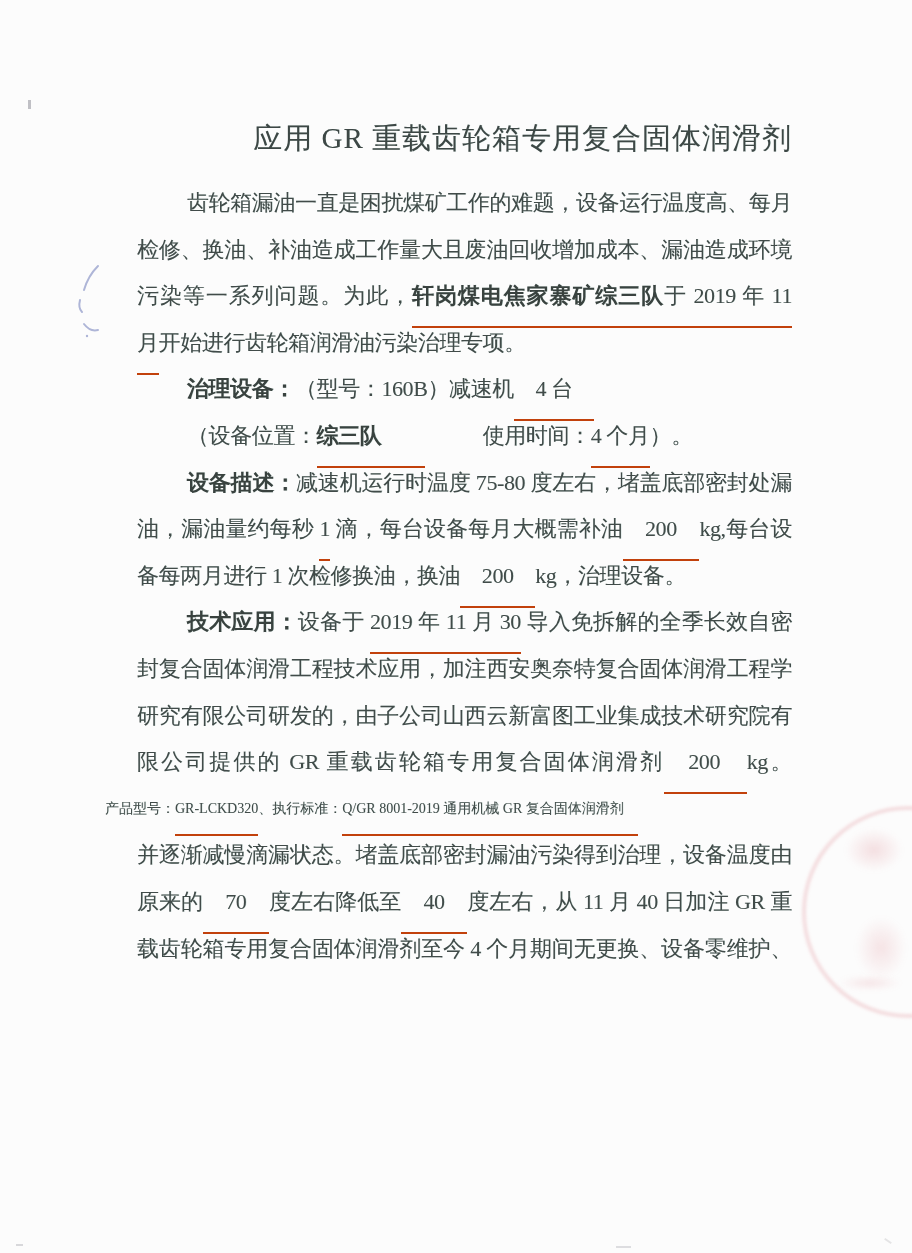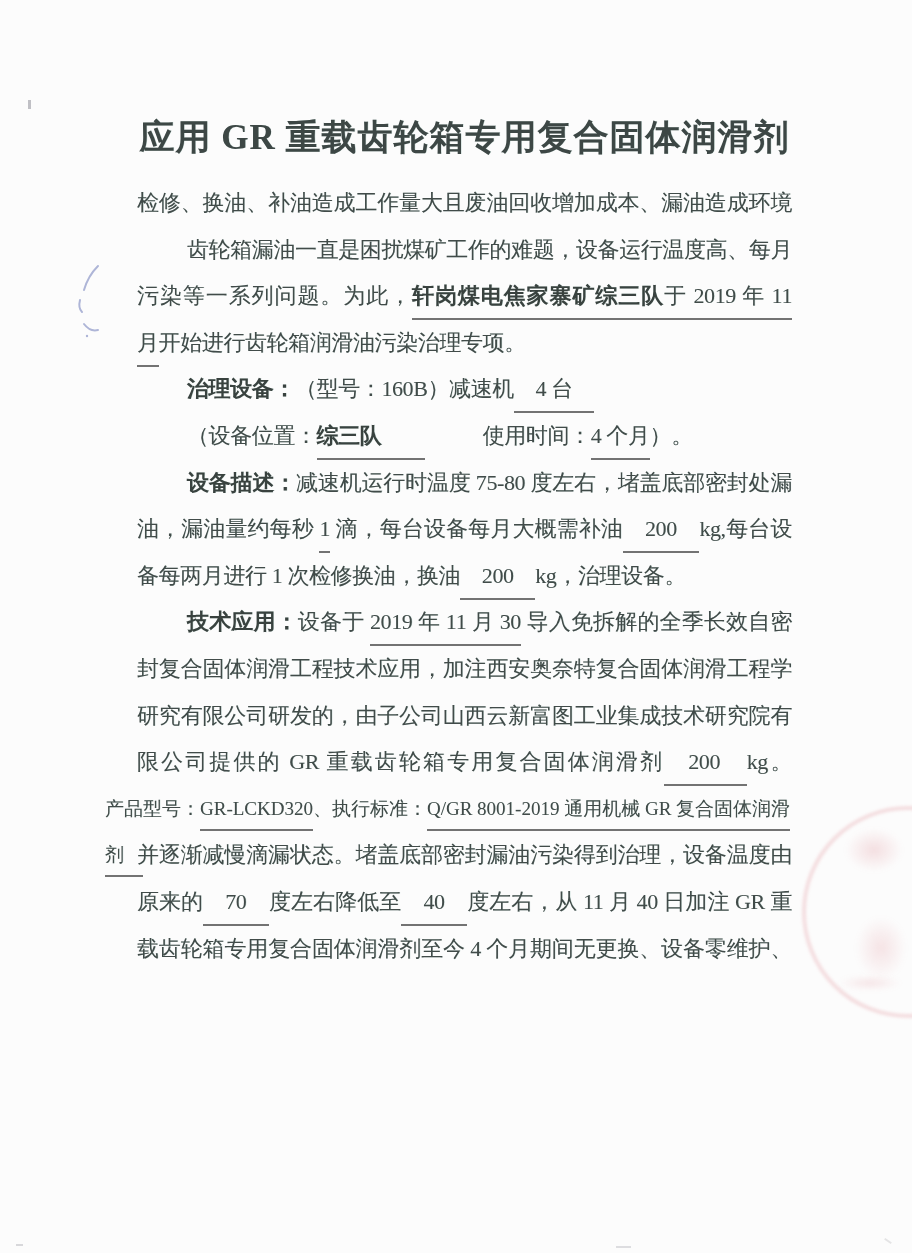--- a/index.html
+++ b/index.html
@@ -8,35 +8,35 @@
     width:912px;height:1253px;
     background:#fcfcfc;
     overflow:hidden;
     font-family:"Liberation Serif", serif;
   }
   .doc{
     position:absolute;left:137px;top:112px;width:655px;
     color:#414b49;
   }
   .title{
-    text-align:center;font-weight:700;font-size:35px;line-height:52px;
+    text-align:right;font-weight:400;font-size:29px;line-height:52px;
     color:#3d4745;letter-spacing:1px;
     text-shadow:0.4px 0 0 rgba(80,140,125,0.30);
   }
   .body{
     margin-top:16px;font-size:22px;line-height:46.6px;letter-spacing:-0.4px;
     text-shadow:0.4px 0 0 rgba(80,140,125,0.28);
   }
   .line{height:46.6px;}
   .just{text-align:justify;text-align-last:justify;}
   .indent{padding-left:50px;}
   .outdent{margin-left:-32px;}
-  .small{font-size:19px;letter-spacing:0;}
+  .small{font-size:14px;letter-spacing:0;}
   .b{font-weight:700;color:#39423f;}
-  .u{border-bottom:2px solid #737373;padding-bottom:10px;}
+  .u{border-bottom:2px solid #c2410c;padding-bottom:18px;}
   .gap{display:inline-block;}
   
   .seal{
     position:absolute;left:802px;top:806px;width:204px;height:204px;
     border-radius:50%;
     border:4px solid rgba(214,106,116,0.20);
     filter:blur(1.4px);
   }
   .seal-blob{position:absolute;filter:blur(2.5px);}
   .sb1{left:845px;top:828px;width:58px;height:44px;
@@ -76,22 +76,22 @@
   <div class="seal"></div>
   <div class="seal-blob sb1"></div>
   <div class="seal-blob sb2"></div>
   <div class="seal-blob sb3"></div>
 
   <div class="doc">
     <div class="title">
       <div>应用 GR 重载齿轮箱专用复合固体润滑剂</div>
     </div>
     <div class="body" id="doc-body">
+        <div class="line just indent"><span>齿轮箱漏油一直是困扰煤矿工作的难题，设备运行温度高、每月</span></div>
         <div class="line just"><span>检修、换油、补油造成工作量大且废油回收增加成本、漏油造成环境</span></div>
-        <div class="line just indent"><span>齿轮箱漏油一直是困扰煤矿工作的难题，设备运行温度高、每月</span></div>
         <div class="line just"><span>污染等一系列问题。为此，</span><span class="b u">轩岗煤电焦家寨矿综三队</span><span class="u">于 2019 年 11</span></div>
         <div class="line"><span class="u">月</span><span>开始进行齿轮箱润滑油污染治理专项。</span></div>
         <div class="line indent"><span class="b">治理设备：</span><span>（型号：160B）减速机</span><span class="u">　4 台　</span></div>
         <div class="line indent"><span>（设备位置：</span><span class="b u">综三队　　</span><span class="gap" style="width: 58px;"></span><span>使用时间：</span><span class="u">4 个月</span><span>）。</span></div>
         <div class="line just indent"><span class="b">设备描述：</span><span>减速机运行时温度 75-80 度左右，堵盖底部密封处漏</span></div>
         <div class="line just"><span>油，漏油量约每秒 </span><span class="u">1</span><span> 滴，每台设备每月大概需补油</span><span class="u">　200　</span><span>kg,每台设</span></div>
         <div class="line"><span>备每两月进行 1 次检修换油，换油</span><span class="u">　200　</span><span>kg，治理设备。</span></div>
         <div class="line just indent"><span class="b">技术应用：</span><span>设备于 </span><span class="u">2019 年 11 月 30</span><span> 导入免拆解的全季长效自密</span></div>
         <div class="line just"><span>封复合固体润滑工程技术应用，加注西安奥奈特复合固体润滑工程学</span></div>
         <div class="line just"><span>研究有限公司研发的，由子公司山西云新富图工业集成技术研究院有</span></div>

